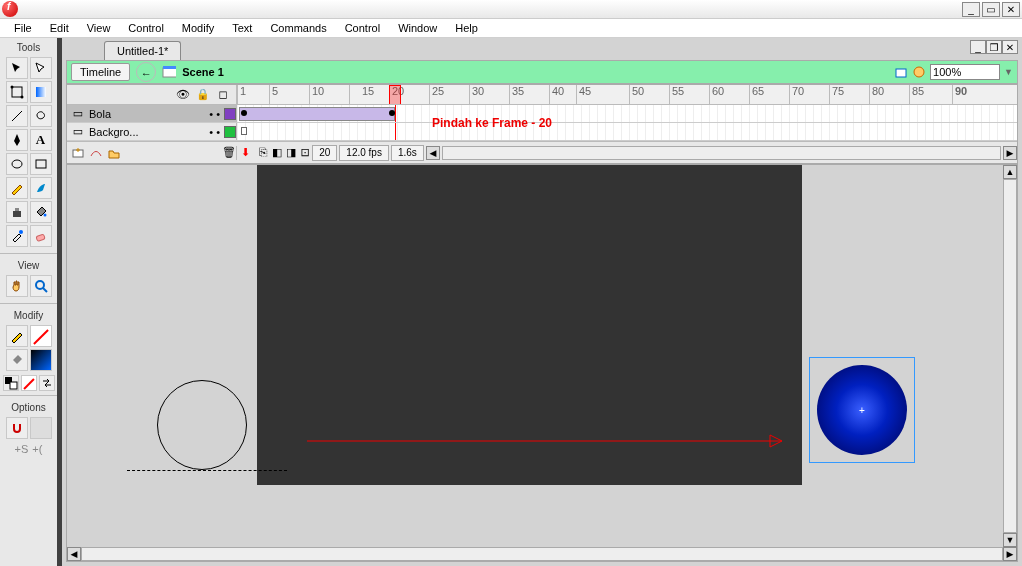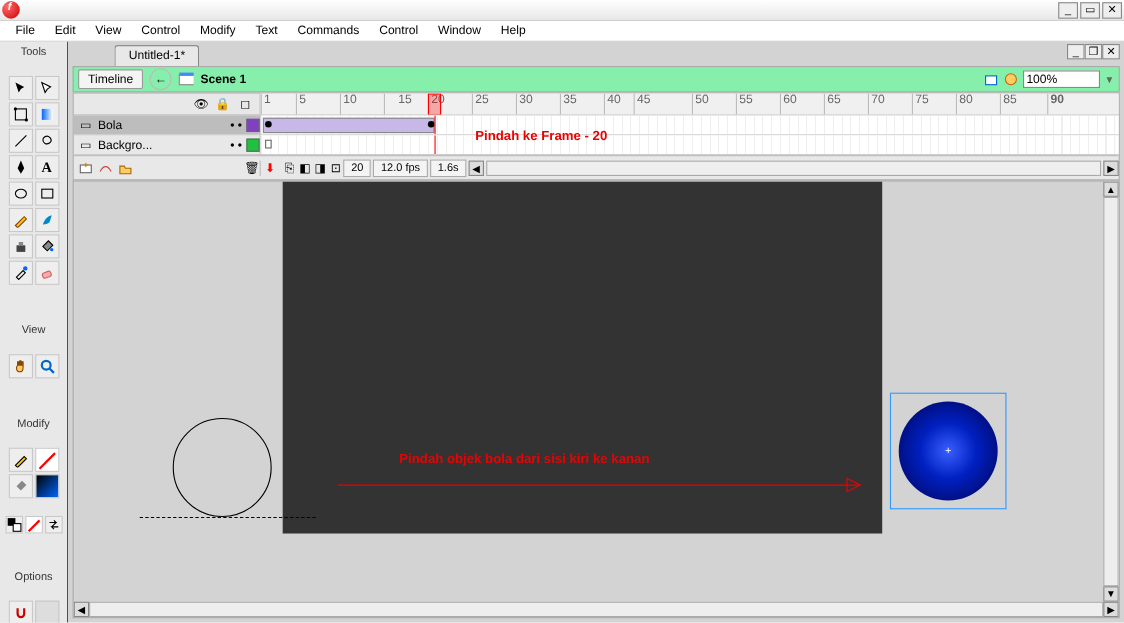--- a/index.html
+++ b/index.html
@@ -13,21 +13,21 @@
 .winbtn { width:18px; height:15px; border:1px solid #888; background:#eee; display:flex; align-items:center; justify-content:center; font-size:10px; cursor:pointer; }
 
 
 .menubar { height:19px; display:flex; align-items:center; padding:0 6px; gap:2px; border-bottom:1px solid #d0d0d0; }
 .menubar span { padding:2px 8px; cursor:pointer; }
 
 
 .container { display:flex; height:528px; }
 
 
-.toolspanel { width:62px; background:#e8e8e8; border-right:1px solid #404040; display:flex; flex-direction:column; align-items:center; padding-top:2px;gap:12px; }
+.toolspanel { width:62px; background:#e8e8e8; border-right:5px solid #404040; display:flex; flex-direction:column; align-items:center; padding-top:2px; }
 .panelhdr { font-size:10px; padding:2px 0; color:#333; width:100%; text-align:center; }
 .toolgrid { display:grid; grid-template-columns:22px 22px; gap:2px; padding:2px 0; }
 .toolbtn { width:22px; height:22px; border:1px solid #c8c8c8; background:#eee; display:flex; align-items:center; justify-content:center; cursor:pointer; }
 .toolbtn svg { width:14px; height:14px; }
 .divider { width:100%; height:1px; background:#bbb; margin:4px 0; }
 .nofill { background:#fff; position:relative; }
 .nofill::after { content:""; position:absolute; left:0; right:0; top:50%; border-top:2px solid red; transform:rotate(-45deg); }
 
 
 .main { flex:1; background:#d3d3d3; display:flex; flex-direction:column; position:relative; }
@@ -403,21 +403,20 @@
     </div>
 
     <div class="anno-text" style="left:370px; top:78px">Pindah ke Frame - 20</div>
 
     <div class="stagewrap">
       <div class="stage"></div>
       <div class="circle-outline"></div>
       <div class="dashline"></div>
       <div class="selbox"></div>
       <div class="ball"></div>
-      <div class="anno-text" style="left:296px;top:245px">Pindah objek bola dari sisi kiri ke kanan</div>
       <svg class="arrow" style="left:240px;top:266px" width="490" height="20">
         <line x1="0" y1="10" x2="475" y2="10" stroke="#e00"></line>
         <path d="M475 10l-12-6v12z" fill="none" stroke="#e00"></path>
       </svg>
 
       <div class="outervbar">
         <div class="sbtn">▲</div>
           <div class="track"></div>
           <div class="sbtn">▼</div>
       </div>

